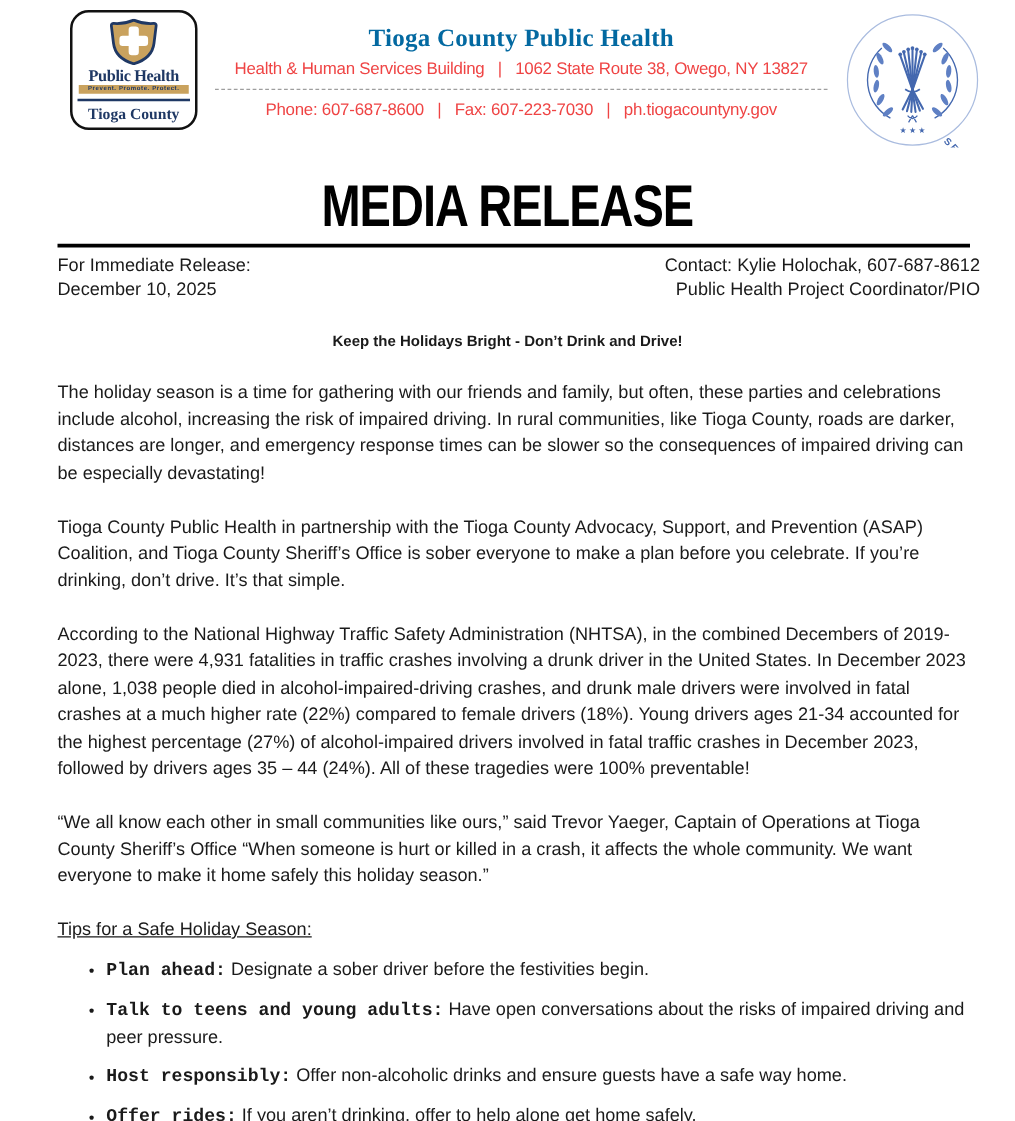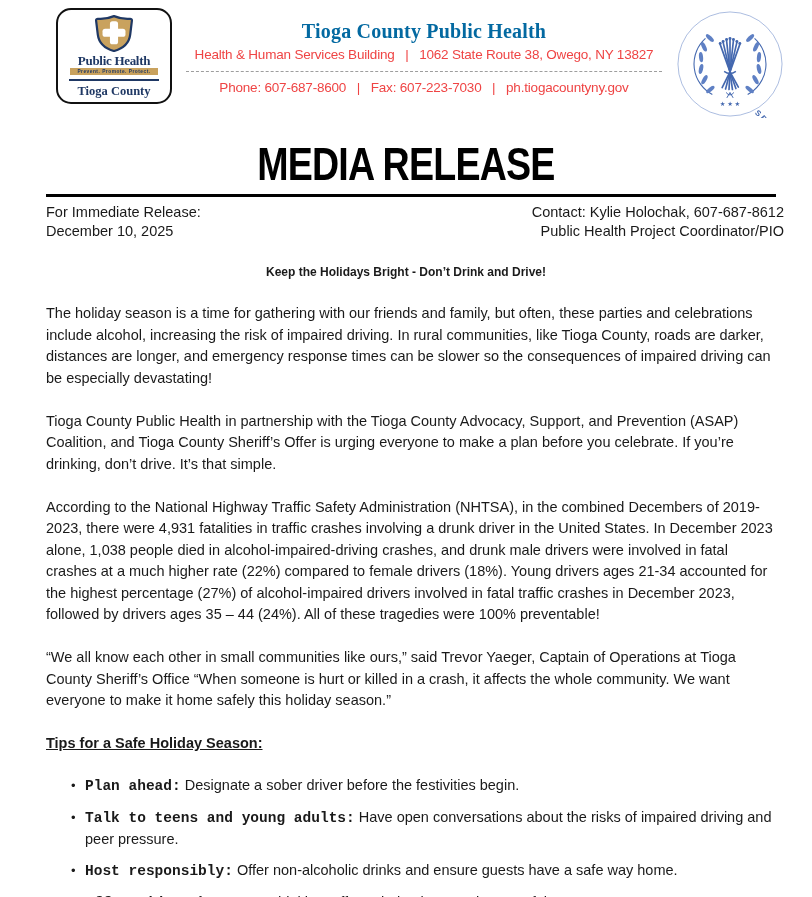--- a/index.html
+++ b/index.html
@@ -3,21 +3,21 @@
 <meta charset="utf-8">
 <style>
   html,body{margin:0;padding:0;background:#fff;}
   .page{
     width:812px;height:897px;background:#ffffff;overflow:hidden;
     font-family:"Liberation Sans",sans-serif;color:#1a1a1a;box-sizing:border-box;
   }
   
   .lh{display:flex;align-items:flex-start;padding:8px 28px 0 56px;}
   .logo-box{
-    width:116px;height:96px;border:2.5px solid #111;border-radius:15px;
+    width:102px;height:96px;border:2.5px solid #111;border-radius:15px;
     display:flex;flex-direction:column;align-items:center;
     padding:5px 2px 3px;box-sizing:border-box;flex:none;background:#fff;
   }
   .logo-title{font-family:"Liberation Serif",serif;font-weight:bold;color:#1f3864;
     font-size:13px;letter-spacing:-0.3px;line-height:1;margin-top:2px;}
   .logo-tag{background:#c9a25e;color:#1f3864;font-size:4.8px;font-weight:bold;
     letter-spacing:0.5px;padding:1px 0;margin-top:1px;width:88px;text-align:center;}
   .logo-sep{width:90px;border:none;border-top:2px solid #1f3864;margin:4px 0 3px;}
   .logo-county{font-family:"Liberation Serif",serif;font-weight:bold;color:#1f3864;font-size:12.5px;}
   .lh-center{flex:1;text-align:center;padding:12px 10px 0;}
@@ -32,21 +32,21 @@
     letter-spacing:-1px;transform:scaleX(0.8);transform-origin:center;}
   .rule{border:none;border-top:3px solid #000;margin:7px 36px 0 46px;}
   
   .release-row{display:flex;justify-content:space-between;align-items:flex-start;
     padding:6px 28px 0 46px;font-size:14.5px;line-height:19px;}
   .release-right{text-align:right;}
   .headline{text-align:center;font-weight:bold;font-size:12px;margin-top:24px;}
   
   .content{padding:0 38px 0 46px;font-size:14.5px;line-height:21.5px;margin-top:24px;}
   .content p{margin:0 0 21.5px 0;}
-  .tips-heading{font-weight:bold;text-decoration:underline;margin:0 0 20px 0;}
+  .tips-heading{font-weight:normal;text-decoration:underline;margin:0 0 10px 0;}
   ul.tips{list-style:none;margin:0;padding:0;}
   ul.tips li{position:relative;padding-left:39px;margin-bottom:9.5px;}
   ul.tips li .bullet{position:absolute;left:25px;top:0;font-size:13px;}
   .tip-label{font-weight:bold;font-family:Liberation Mono, monospace;}
   
   svg text{font-family:"Liberation Sans",sans-serif;}
 </style>
 </head>
 <body>
 
@@ -146,21 +146,21 @@
     <div class="release-right">
       <div>Contact: Kylie Holochak, 607-687-8612</div>
       <div>Public Health Project Coordinator/PIO</div>
     </div>
   </div>
 
   <div class="headline">Keep the Holidays Bright - Don’t Drink and Drive!</div>
 
   <div class="content">
     <p>The holiday season is a time for gathering with our friends and family, but often, these parties and celebrations include alcohol, increasing the risk of impaired driving. In rural communities, like Tioga County, roads are darker, distances are longer, and emergency response times can be slower so the consequences of impaired driving can be especially devastating!</p>
-    <p>Tioga County Public Health in partnership with the Tioga County Advocacy, Support, and Prevention (ASAP) Coalition, and Tioga County Sheriff’s Offer is urging everyone to make a plan before you celebrate. If you’re drinking, don’t drive. It’s that simple.</p>
+    <p>Tioga County Public Health in partnership with the Tioga County Advocacy, Support, and Prevention (ASAP) Coalition, and Tioga County Sheriff’s Office is sober everyone to make a plan before you celebrate. If you’re drinking, don’t drive. It’s that simple.</p>
     <p>According to the National Highway Traffic Safety Administration (NHTSA), in the combined Decembers of 2019-2023, there were 4,931 fatalities in traffic crashes involving a drunk driver in the United States. In December 2023 alone, 1,038 people died in alcohol-impaired-driving crashes, and drunk male drivers were involved in fatal crashes at a much higher rate (22%) compared to female drivers (18%). Young drivers ages 21-34 accounted for the highest percentage (27%) of alcohol-impaired drivers involved in fatal traffic crashes in December 2023, followed by drivers ages 35 – 44 (24%). All of these tragedies were 100% preventable!</p>
     <p>“We all know each other in small communities like ours,” said Trevor Yaeger, Captain of Operations at Tioga County Sheriff’s Office “When someone is hurt or killed in a crash, it affects the whole community. We want everyone to make it home safely this holiday season.”</p>
 
     <div class="tips-heading">Tips for a Safe Holiday Season:</div>
     <ul class="tips">
       <li>
         <span class="bullet">•</span>
         <span class="tip-label">Plan ahead:</span>
         <span>Designate a sober driver before the festivities begin.</span>
       </li>

